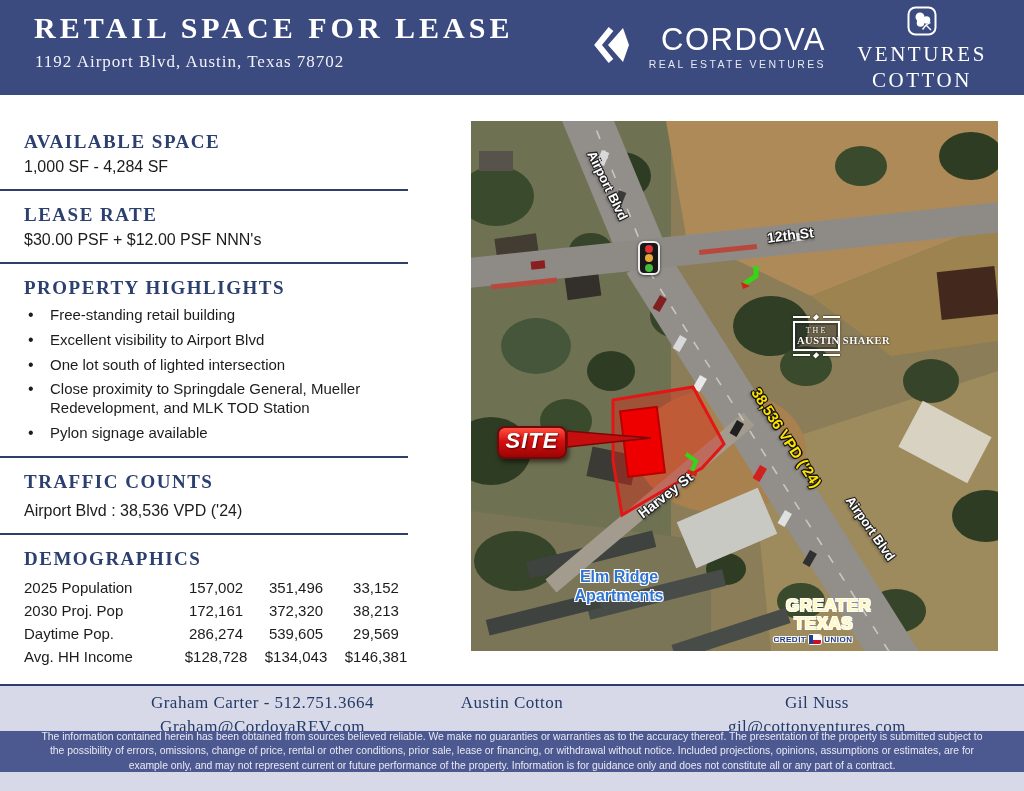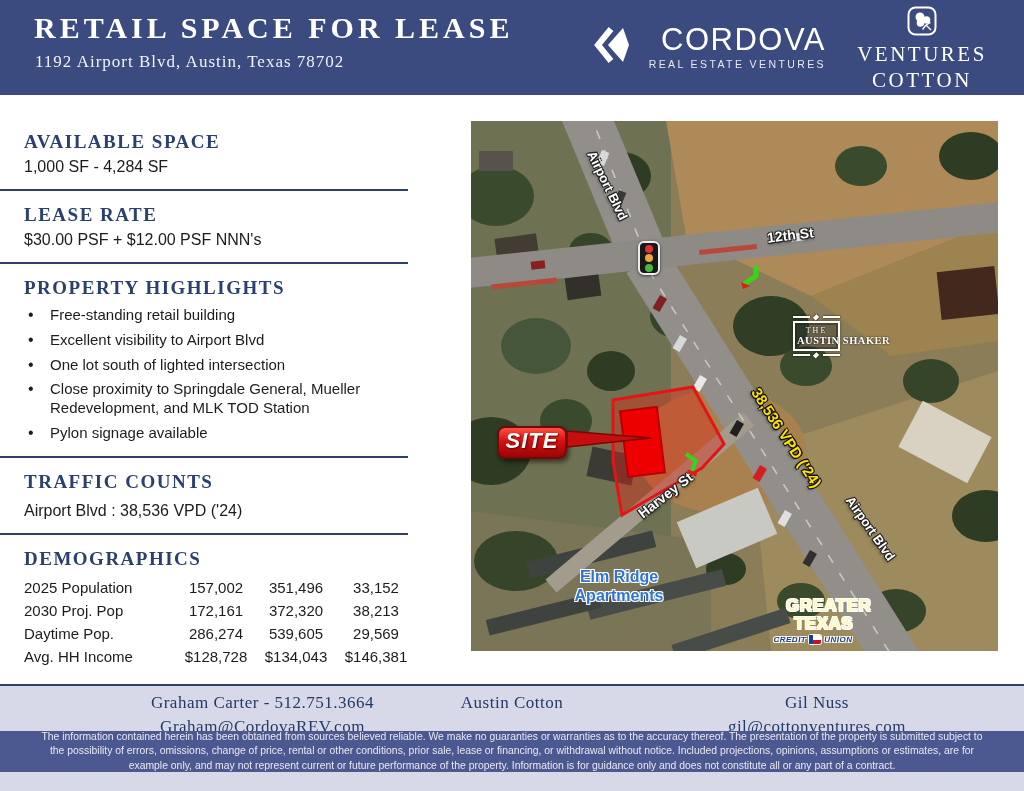--- a/index.html
+++ b/index.html
@@ -64,21 +64,21 @@
   .site span { color:#fff; font-style:italic; font-weight:900; font-size:22px; letter-spacing:1px;
                text-shadow:1px 1px 2px #5a0000; }
   .elm { position:absolute; left:92px; top:446px; width:112px; text-align:center;
          color:#2f74d0; font-weight:bold; font-size:16px; line-height:1.2;
          text-shadow:-1px -1px 0 #fff,1px -1px 0 #fff,-1px 1px 0 #fff,1px 1px 0 #fff; }
   .gtcu { position:absolute; left:294px; top:476px; width:96px; text-align:center; }
   .gtcu-big { color:#fef9c3; font-weight:800; font-size:17px; line-height:1.05; letter-spacing:0.5px;
               text-shadow:-1px -1px 0 #fff,1px -1px 0 #fff,-1px 1px 0 #fff,1px 1px 0 #fff;margin-left:21px; }
   .gtcu-small { display:flex; align-items:center; justify-content:center; gap:3px; margin-top:2px;
                 color:#1c3e8e; font-weight:bold; font-size:8px; letter-spacing:0.5px;
-                text-shadow:-1px -1px 0 #fff,1px -1px 0 #fff,-1px 1px 0 #fff,1px 1px 0 #fff;font-style:italic; }
+                text-shadow:-1px -1px 0 #fff,1px -1px 0 #fff,-1px 1px 0 #fff,1px 1px 0 #fff; }
   .tx-flag { width:12px; height:9px; border-radius:2px;
              background:linear-gradient(to bottom,#fff 50%,#c8102e 50%); position:relative; box-shadow:0 0 0 1px #fff; }
   .tx-flag::before { content:""; position:absolute; left:0; top:0; width:4px; height:9px; background:#1b3f8f; }
 
   
   .contact-band { position:absolute; left:0; top:684px; width:1024px; height:59px;
                   background:#d8d9e8; border-top:2px solid #2f3e6b; }
   .contact { position:absolute; text-align:center; color:#233a66; font-family:"Liberation Serif", serif;
              font-size:17px; letter-spacing:0.5px; line-height:1.42; top:5px; }
   .c1 { left:60px;  width:405px; }

